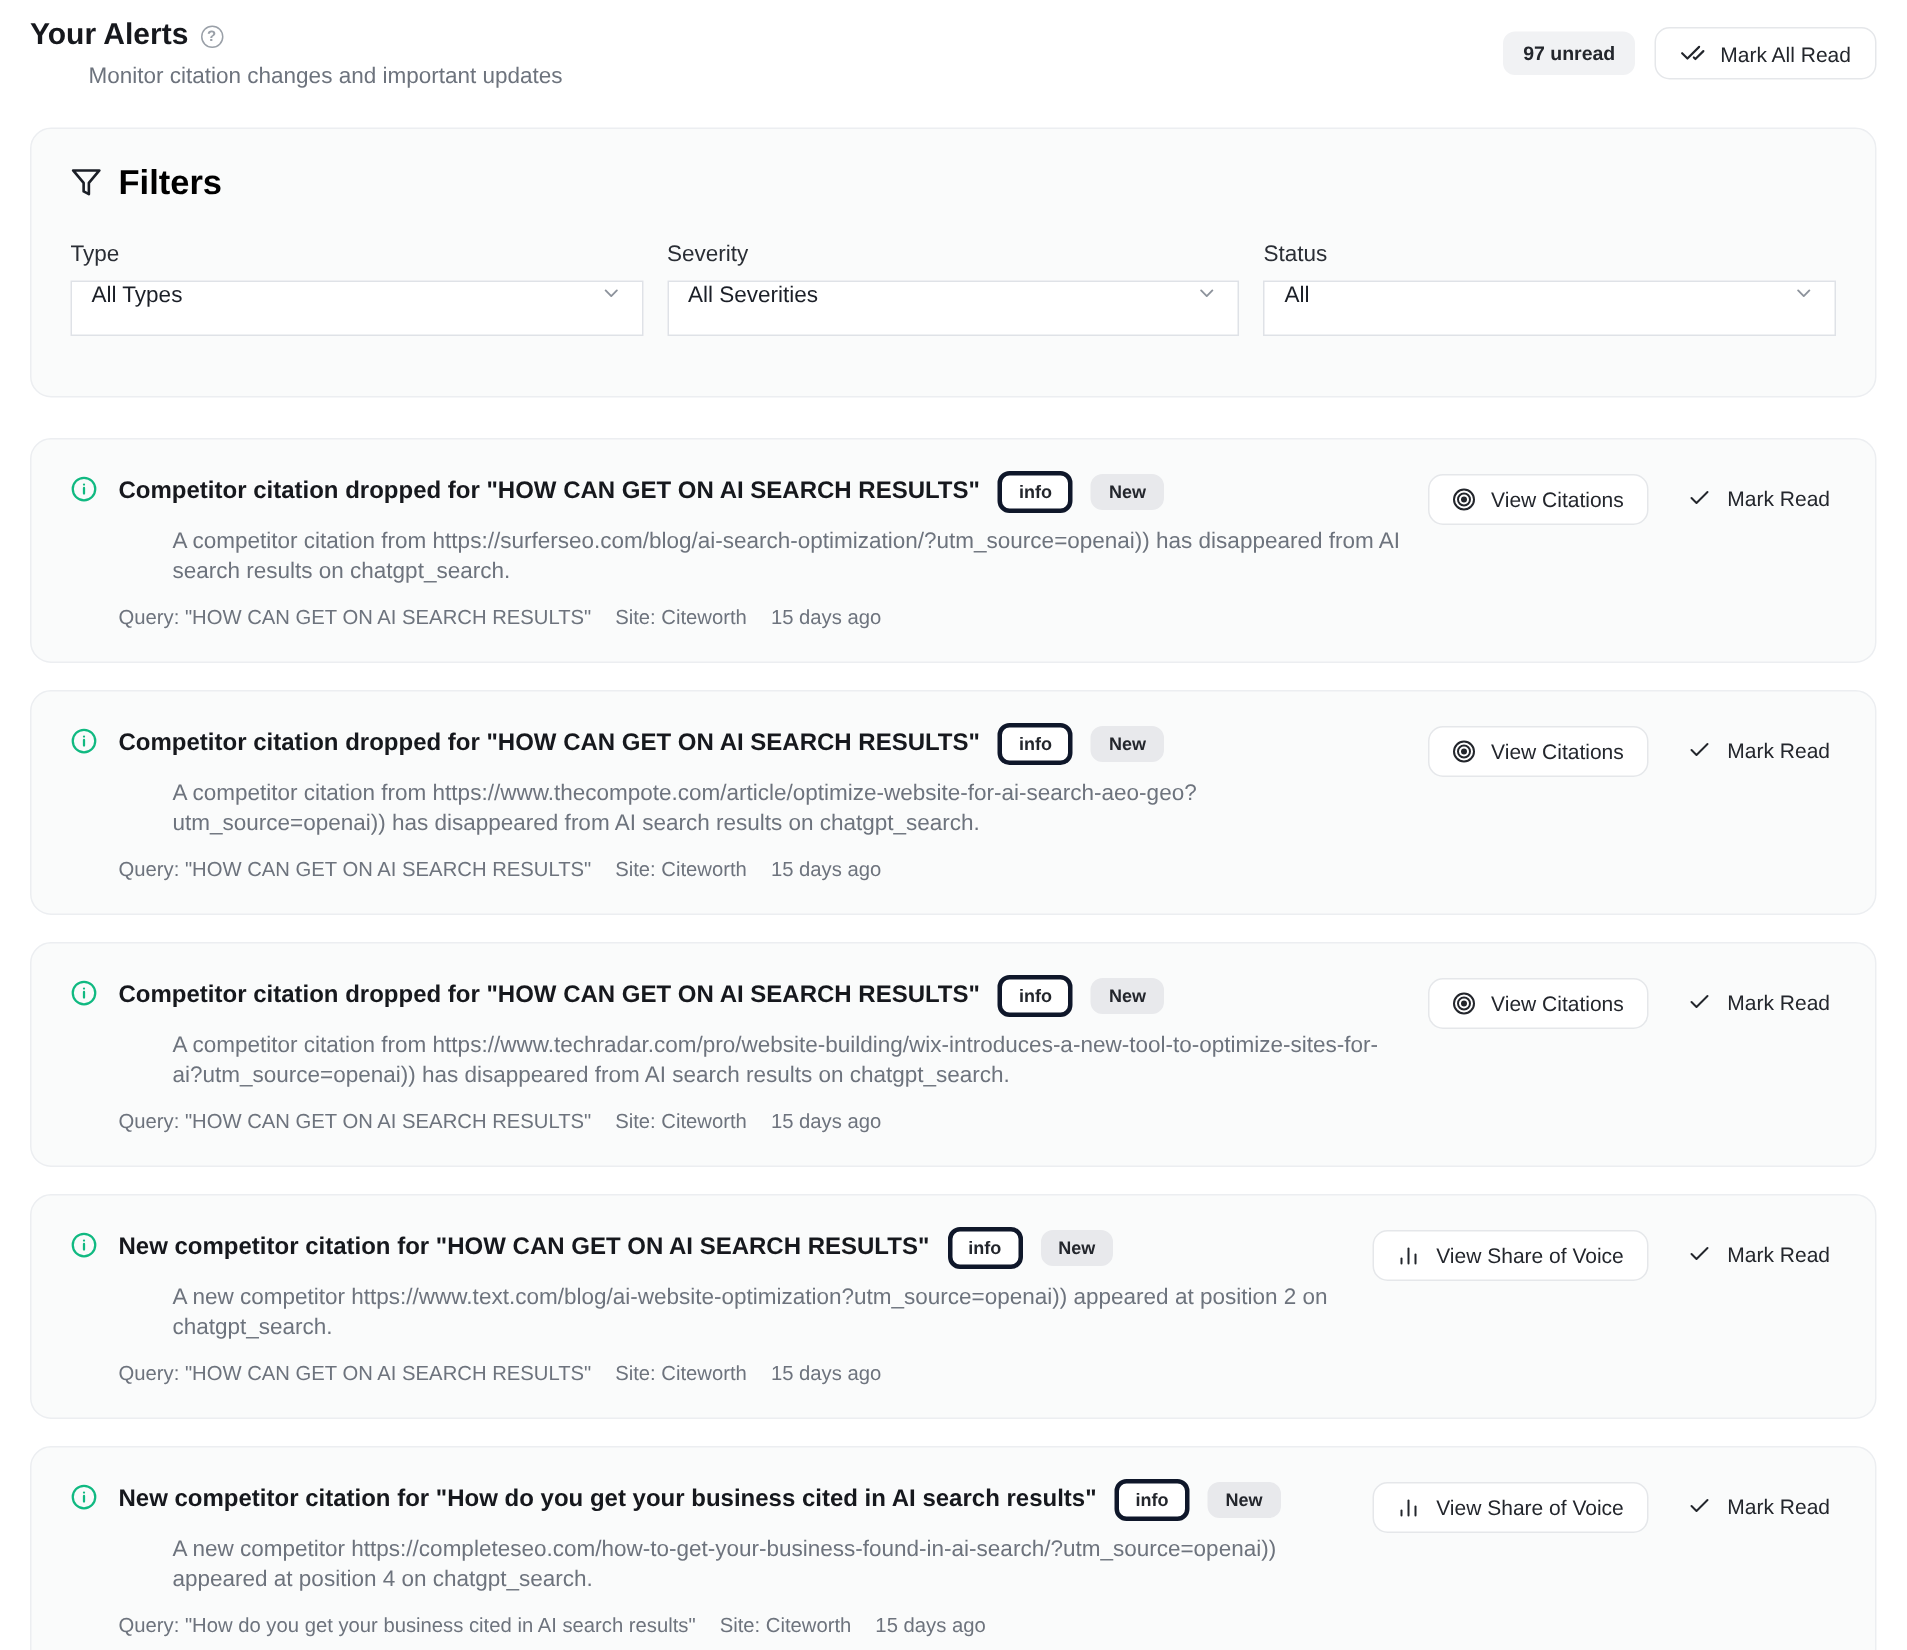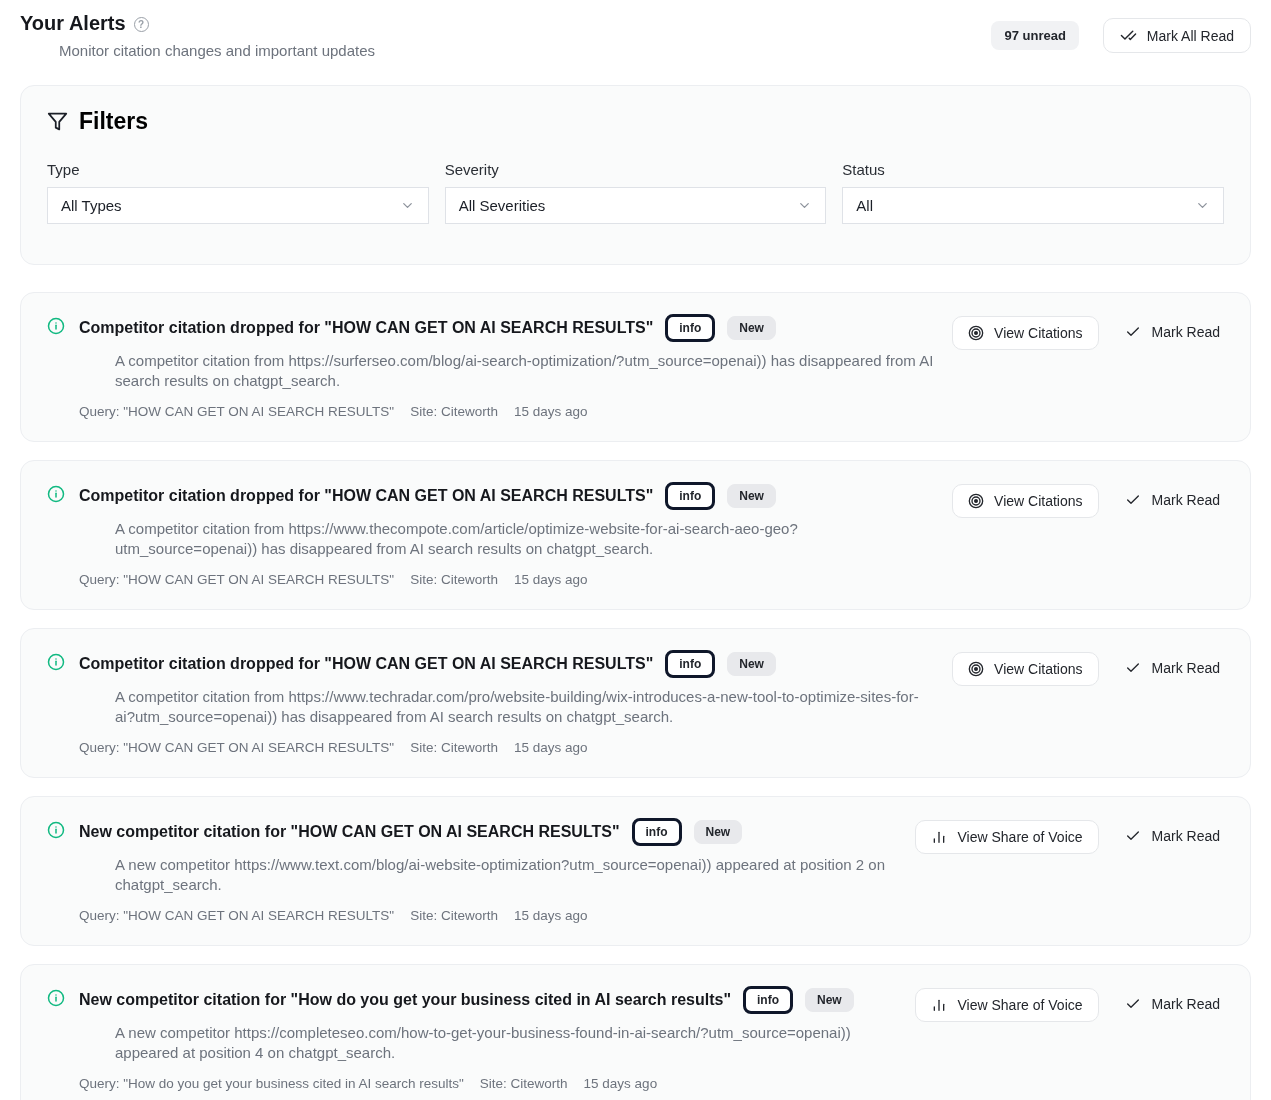--- a/index.html
+++ b/index.html
@@ -8,38 +8,38 @@
   .page { padding:12px 20px 0 20px; }
 
   
   .page-header { display:flex; justify-content:space-between; align-items:flex-start; }
   .title-row { display:flex; align-items:center; gap:8px; }
   .page-title { font-size:20px; font-weight:700; color:#16181d; }
   .help-circle { width:15px; height:15px; border:1.4px solid #9aa0a8; border-radius:50%;
     color:#9aa0a8; font-size:10px; font-weight:700; display:flex; align-items:center;
     justify-content:center; cursor:pointer; margin-top:1px; }
   .page-subtitle { font-size:15px; color:#6d737d; margin-top:7px;margin-left:39px; }
-  .header-actions { display:flex; align-items:center; gap:24px; margin-top:6px; }
+  .header-actions { display:flex; align-items:center; gap:13px; margin-top:6px; }
   .unread-badge { background:#f1f2f4; border-radius:8px; padding:7px 13px;
     font-size:13px; font-weight:700; color:#23262c; }
   .btn { display:inline-flex; align-items:center; gap:10px; background:#fff;
     border:1px solid #e5e7ea; border-radius:10px; padding:8px 16px; font-size:14px;
     font-weight:500; color:#23262c; cursor:pointer; font-family:inherit;text-align:center; }
   .btn svg { flex:0 0 auto; }
 
   
   .filters-card { margin-top:26px; background:#fafbfb; border:1px solid #eceef1;
     border-radius:14px; padding:22px 26px 40px 26px; }
   .filters-title-row { display:flex; align-items:center; gap:11px; }
   .filters-title { font-size:23px; font-weight:700; color:#000000; }
   .filters-subtitle { font-size:15px; color:#6d737d; margin-top:6px; }
   .filters-grid { display:grid; grid-template-columns:repeat(3,1fr); gap:16px; margin-top:26px; }
   .field-label { font-size:15px; color:#2a2e35; margin-bottom:9px; }
   .select { height:37px; background:#fff; border:1px solid #dfe2e7; border-radius:0;
-    display:flex; align-items:center; justify-content:space-between; padding:0 13px;
+    display:flex; align-items:flex-start; justify-content:space-between; padding:0 13px;
     font-size:15px; color:#1b1f27; cursor:pointer; }
   .select svg { color:#8d939c; }
 
   
   .alerts-list { margin-top:27px; display:flex; flex-direction:column; gap:18px; }
   .alert-card { background:#fafbfb; border:1px solid #eceef1; border-radius:14px;
     padding:21px 26px 22px 26px; display:flex; gap:14px; }
   .alert-icon { flex:0 0 auto; margin-top:3px; color:#10b981; }
   .alert-main { flex:1 1 auto; min-width:0; }
   .alert-title-row { display:flex; align-items:center; gap:12px; flex-wrap:wrap; }

